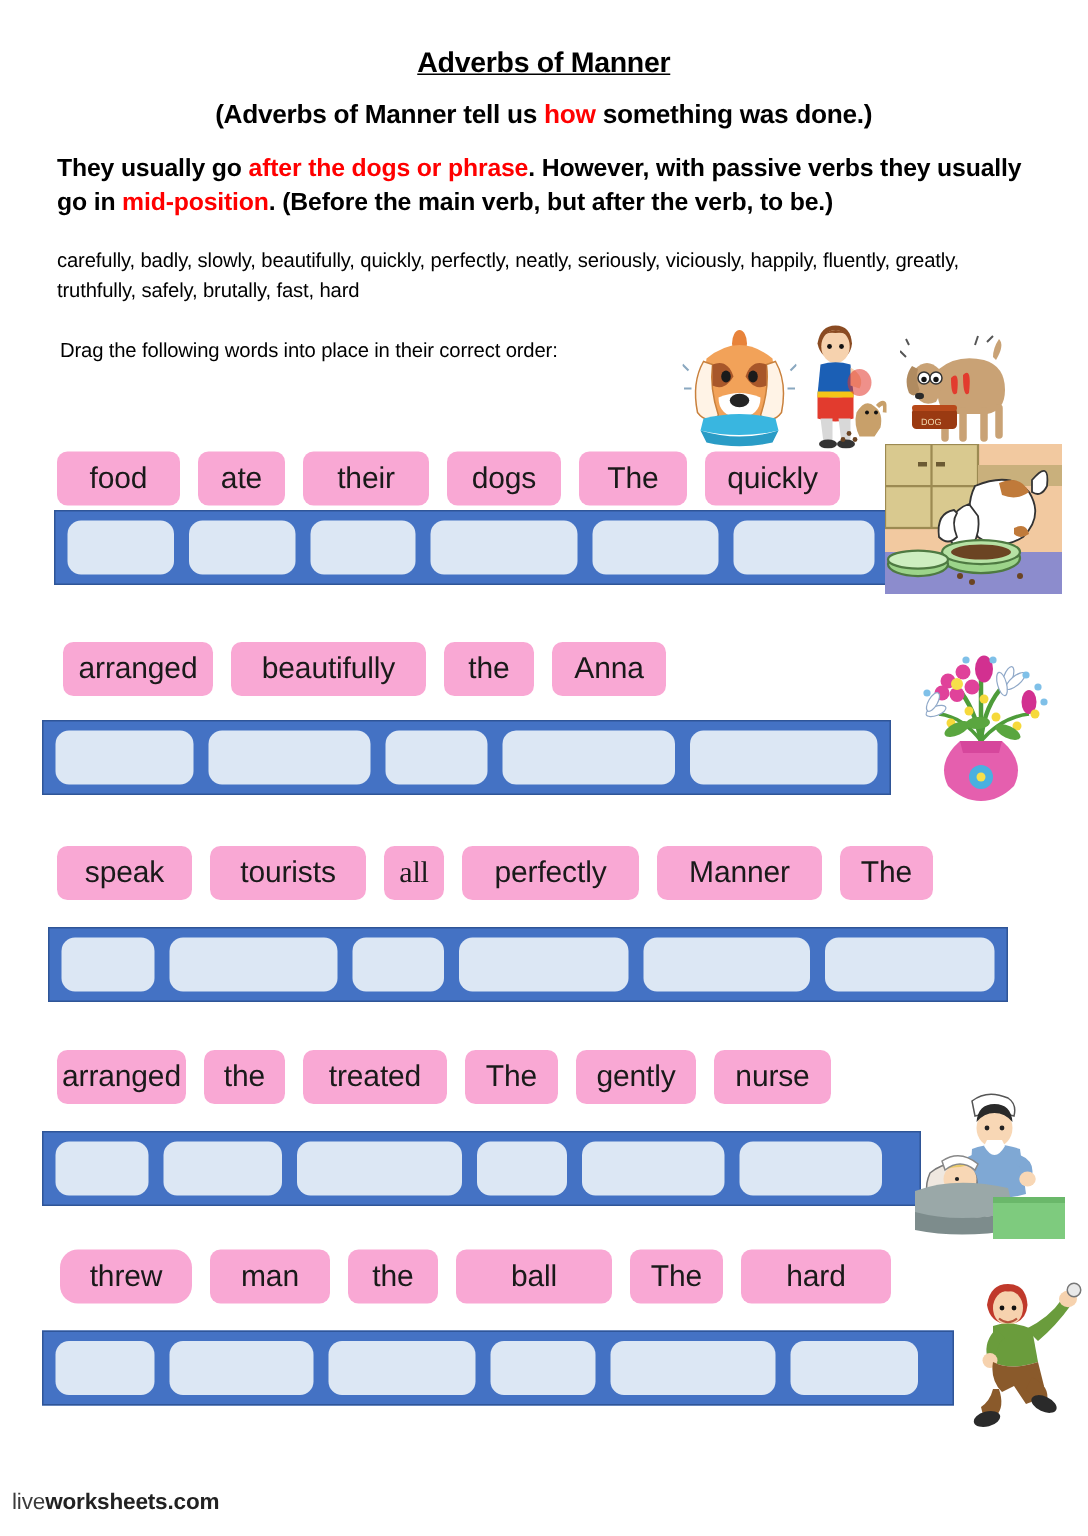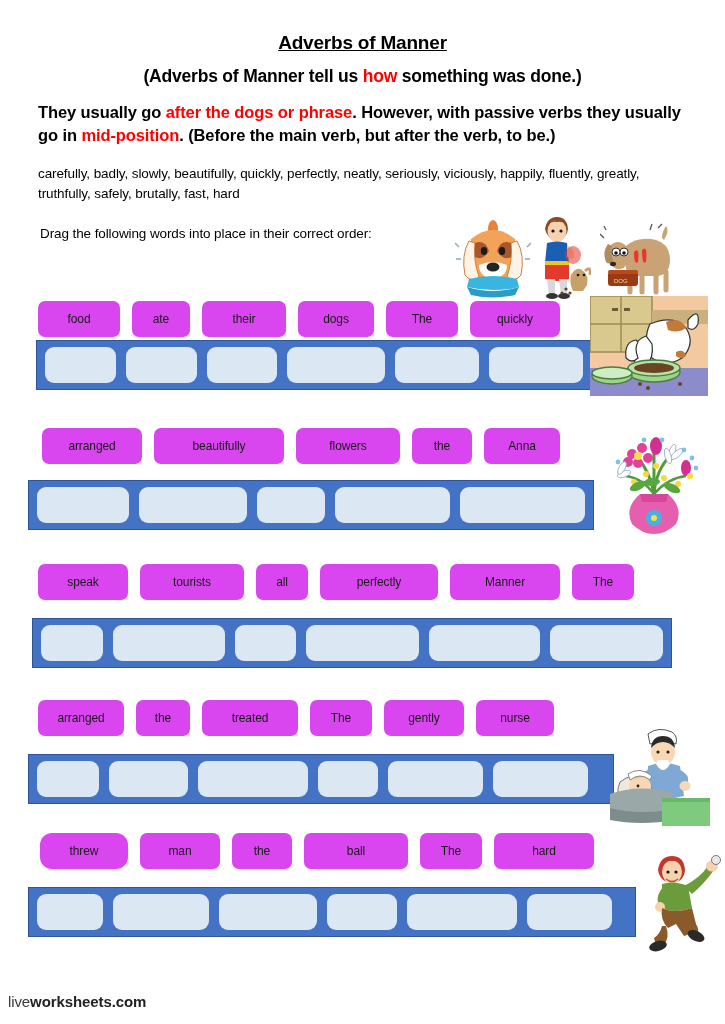--- a/index.html
+++ b/index.html
@@ -62,23 +62,23 @@
     letter-spacing: -0.1px;
   }
 
   
   .chiprow {
     position: absolute;
     display: flex;
     align-items: center;
   }
   .chip {
-    background: #d946ef;
+    background: #f9a8d4;
     border-radius: 7px;
-    font-size: 12px;
+    font-size: 20px;
     color: #1a1a1a;
     display: flex;
     align-items: center;
     justify-content: center;
     height: 36px;
     white-space: nowrap;
     letter-spacing: -0.1px;
   }
 
   
@@ -235,21 +235,20 @@
       <ellipse cx="22" cy="77" rx="20" ry="6" fill="#cdeec0" stroke="#4e7a42" stroke-width="1.5"></ellipse>
       <circle cx="50" cy="88" r="2" fill="#6b4423"></circle>
       <circle cx="58" cy="92" r="2" fill="#6b4423"></circle>
       <circle cx="90" cy="88" r="2" fill="#6b4423"></circle>
     </svg>
   </div>
 
   <div class="chiprow" id="chips-2" style="left:42px; top:428px;">
       <div class="chip" style="width: 100px; margin-left: 0px;">arranged</div>
       <div class="chip" style="width: 130px; margin-left: 12px;">beautifully</div>
-      <div class="chip" style="width: 104px; margin-left: 12px;">flowers</div>
       <div class="chip" style="width: 60px; margin-left: 12px;">the</div>
       <div class="chip" style="width: 76px; margin-left: 12px;">Anna</div>
     </div>
   <div class="dropbar" id="bar-2" style="left:28px; top:480px; width:566px;">
       <div class="slot" style="width: 97px;"></div>
       <div class="slot" style="width: 115px;"></div>
       <div class="slot" style="width: 72px;"></div>
       <div class="slot" style="width: 122px;"></div>
       <div class="slot" style="width: 132px;"></div>
     </div>
@@ -304,21 +303,21 @@
       <path d="M42 62 L70 62 Q86 76 78 92 Q68 102 56 102 Q44 102 34 92 Q26 76 42 62Z" fill="#e55fae"></path>
       <path d="M42 62 L70 62 L68 70 L44 70Z" fill="#d6479c"></path>
       <circle cx="56" cy="86" r="8" fill="#49b0e0"></circle>
       <circle cx="56" cy="86" r="3" fill="#f6e04b"></circle>
     </svg>
   </div>
 
   <div class="chiprow" id="chips-3" style="left:38px; top:564px;">
       <div class="chip" style="width: 90px; margin-left: 0px;">speak</div>
       <div class="chip" style="width: 104px; margin-left: 12px;">tourists</div>
-      <div class="chip" style="width: 52px; margin-left: 12px;">all</div>
+      <div class="chip" style="width: 40px; margin-left: 12px; font-family: Liberation Serif, serif;">all</div>
       <div class="chip" style="width: 118px; margin-left: 12px;">perfectly</div>
       <div class="chip" style="width: 110px; margin-left: 12px;">Manner</div>
       <div class="chip" style="width: 62px; margin-left: 12px;">The</div>
     </div>
   <div class="dropbar" id="bar-3" style="left:32px; top:618px; width:640px;">
       <div class="slot" style="width: 62px;"></div>
       <div class="slot" style="width: 113px;"></div>
       <div class="slot" style="width: 62px;"></div>
       <div class="slot" style="width: 113px;"></div>
       <div class="slot" style="width: 112px;"></div>

